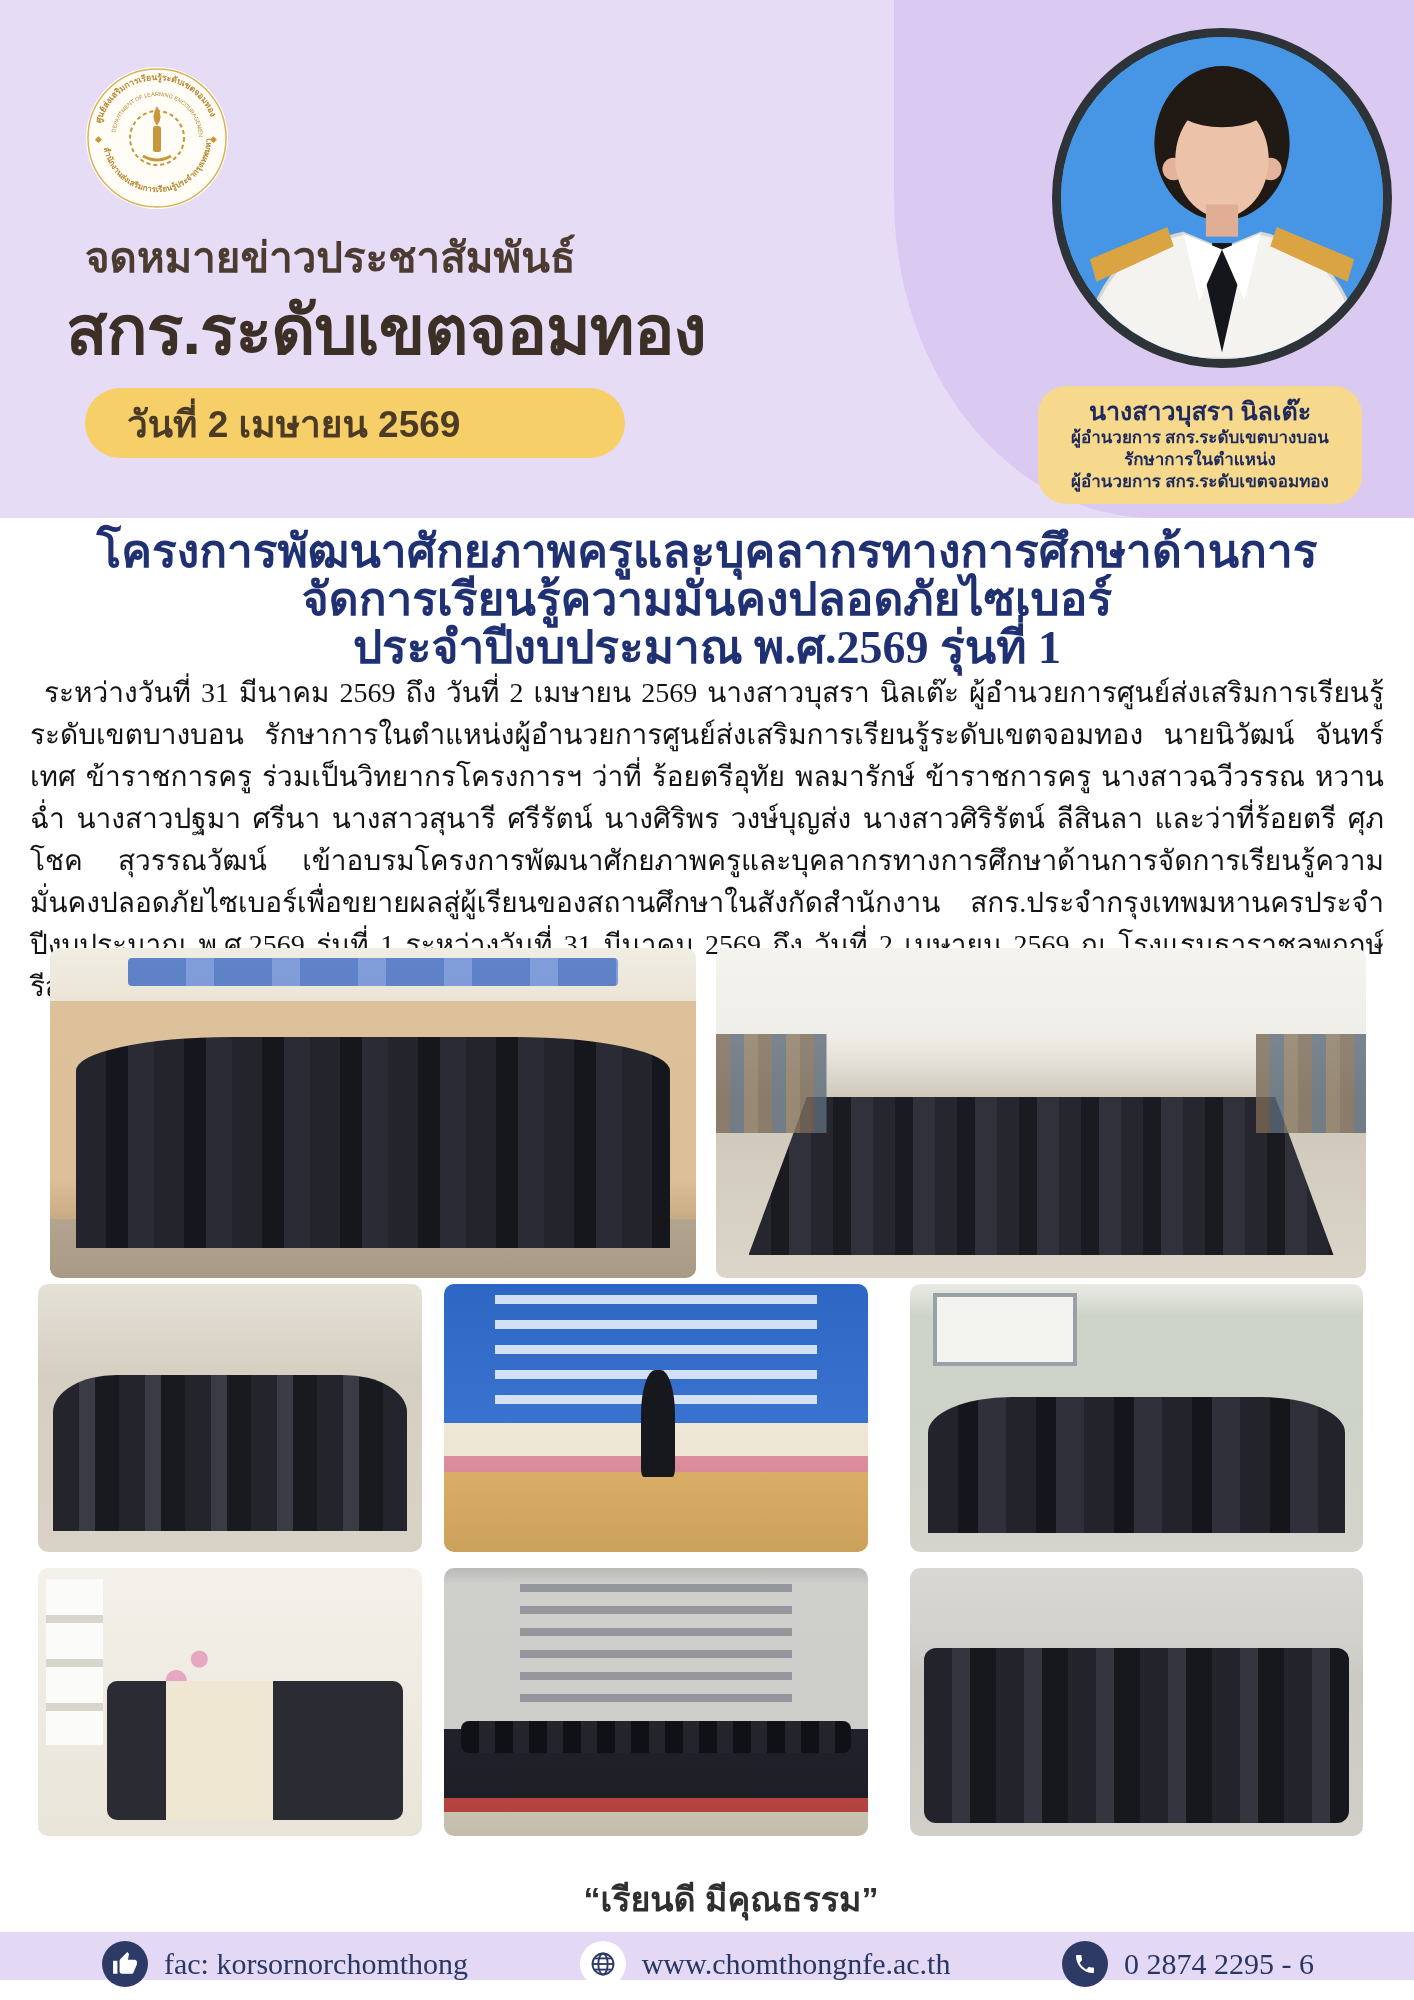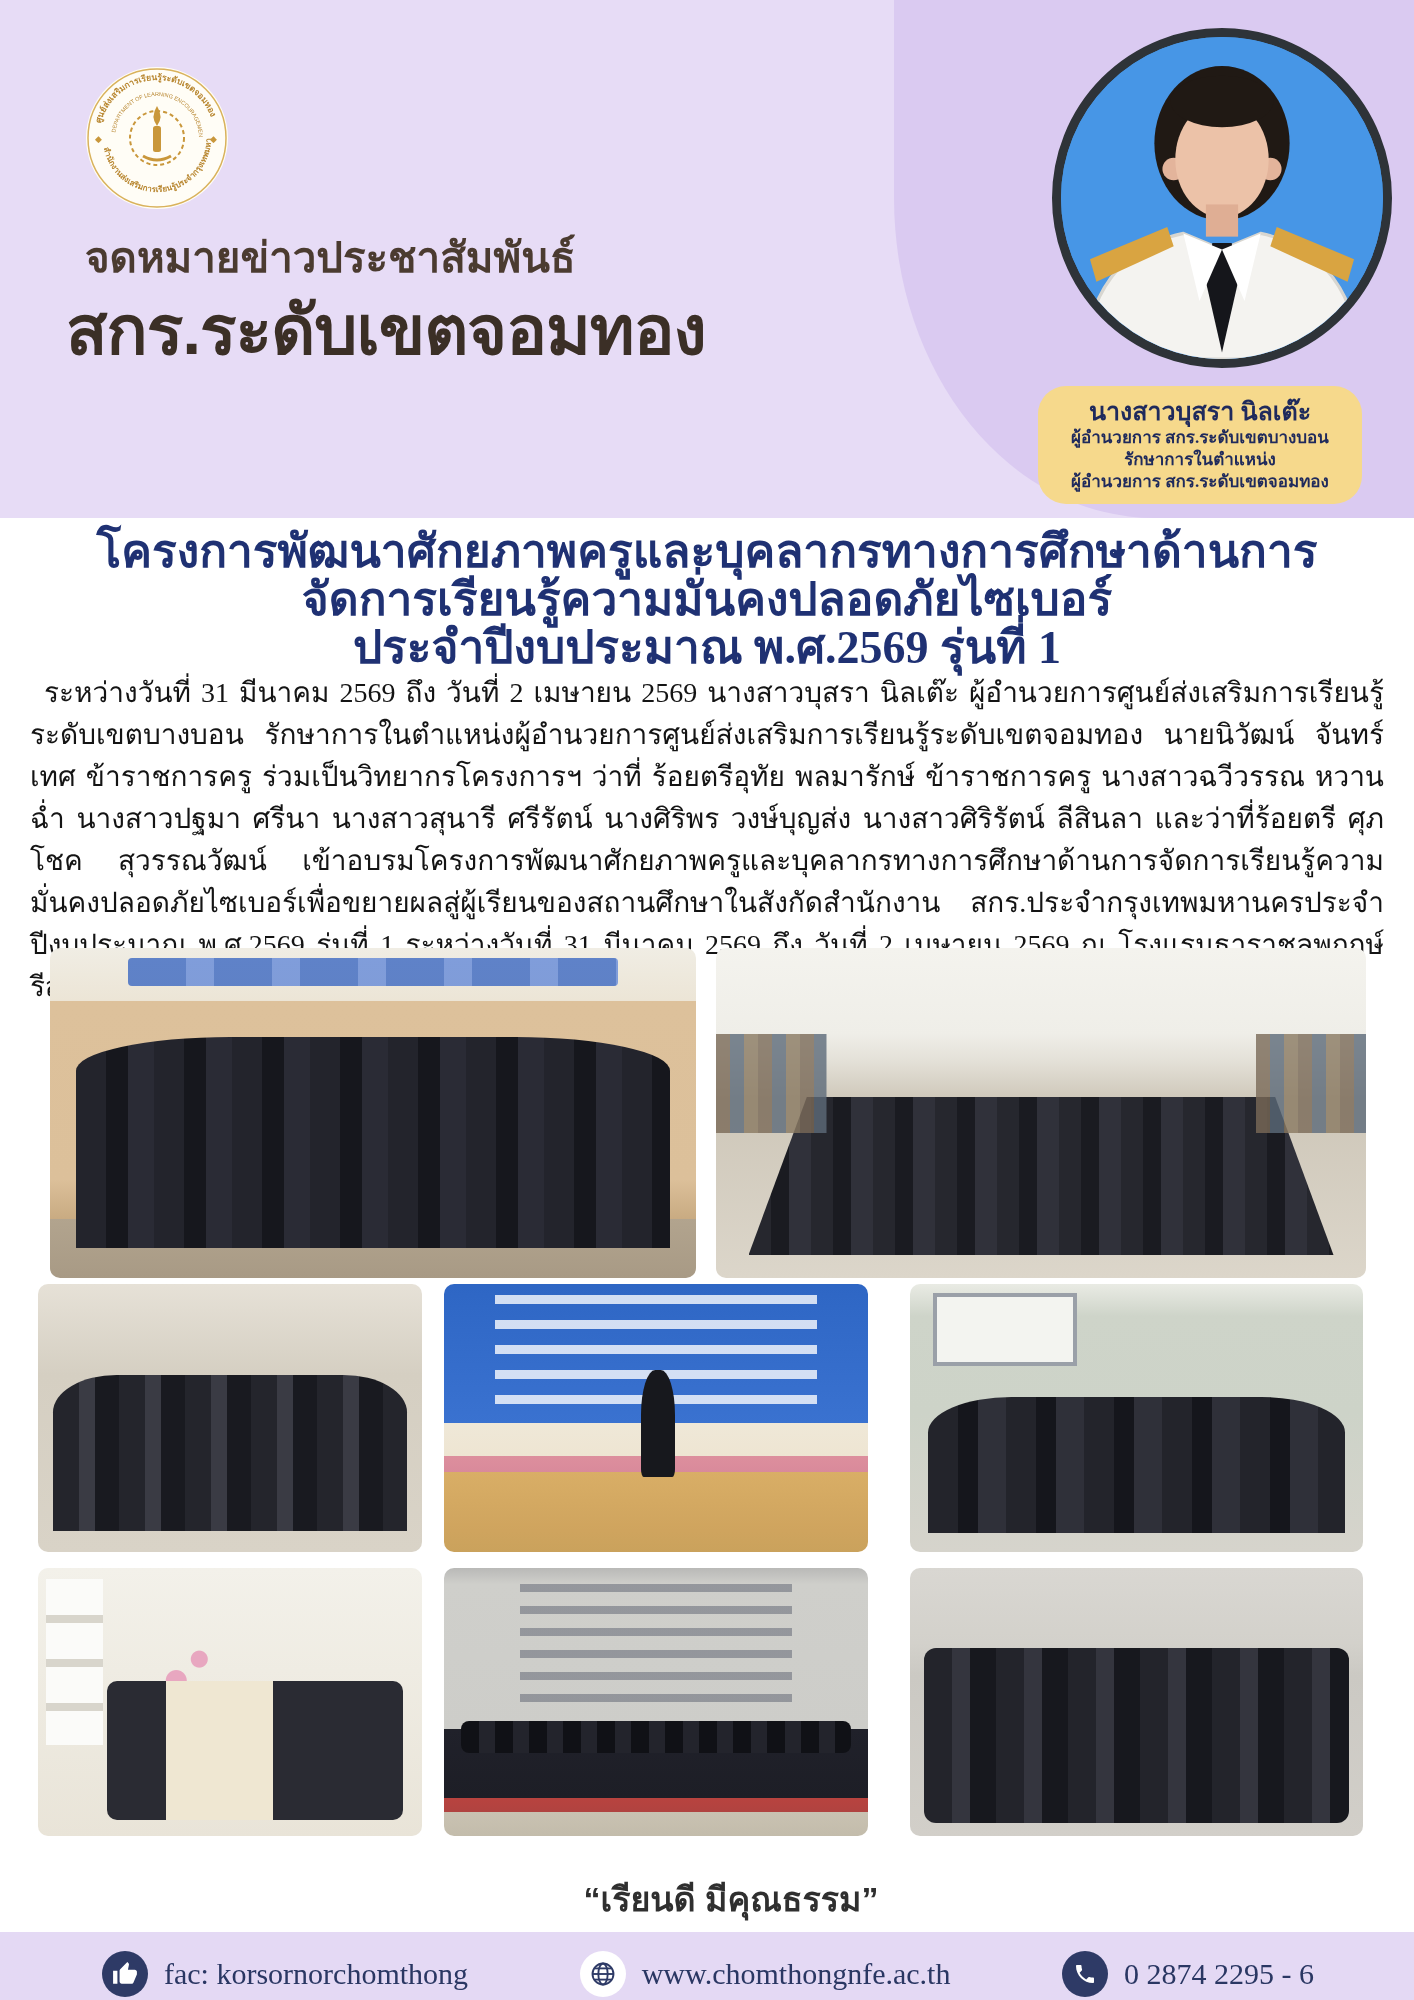--- a/index.html
+++ b/index.html
@@ -89,21 +89,21 @@
   .photo-g::after{content:"";position:absolute;left:4%;right:4%;top:57%;height:12%;border-radius:8px;
     background:repeating-linear-gradient(90deg,#101116 0 18px,#23242c 18px 34px);}
   .photo-h{left:910px;top:1568px;width:453px;height:268px;
     background:linear-gradient(180deg,#d9d7d2 0%,#d3d1cb 28%,#cbc9c3 40%,#d2cfc9 100%);}
   .photo-h::before{content:"";position:absolute;left:3%;right:3%;top:30%;bottom:5%;
     background:repeating-linear-gradient(90deg,#23242b 0 28px,#34353e 28px 46px,#17181e 46px 72px);
     border-radius:12px;}
 
   
   .quote{position:absolute;left:0;top:1872px;width:1414px;text-align:center;font-size:34px;font-weight:600;color:#2F2F2F;padding-left:24px;}
-  .footer{position:absolute;left:0;top:1932px;width:1414px;height:68px;background:#E4D9F4;
+  .footer{position:absolute;left:0;top:1932px;width:1414px;height:48px;background:#E4D9F4;
           display:flex;align-items:center;justify-content:space-between;box-sizing:border-box;padding:16px 100px 0 102px;gap:41px;}
   .footer-item{display:flex;align-items:center;gap:16px;}
   .icon-circle{width:46px;height:46px;border-radius:50%;display:flex;align-items:center;justify-content:center;flex:0 0 auto;}
   .icon-navy{background:#2E3A66;}
   .icon-white{background:#ffffff;}
   .footer-text{font-family:"Liberation Serif","DejaVu Serif",serif;font-size:30px;color:#2A3763;}
 </style>
 </head>
 <body>
 
@@ -135,20 +135,23 @@
       <text x="10" y="76" font-size="9" fill="#C9973B">◆</text>
       <text x="125" y="76" font-size="9" fill="#C9973B">◆</text>
       <path d="M72,40 q7,11 0,20 q-7,-9 0,-20 Z" fill="#C9973B"></path>
       <rect x="68" y="60" width="8" height="26" rx="2.5" fill="#C9973B"></rect>
       <path d="M58,90 q14,8 28,0" stroke="#C9973B" stroke-width="3" fill="none"></path>
     </svg>
   </div>
 
   <div class="newsletter-label">จดหมายข่าวประชาสัมพันธ์</div>
   <div class="org-title">สกร.ระดับเขตจอมทอง</div>
+  <div class="date-pill">
+    <span>วันที่ 2 เมษายน 2569</span>
+  </div>
 
   <div class="portrait">
     <svg viewBox="0 0 100 100">
       <rect width="100" height="100" fill="#4796E6"></rect>
       <ellipse cx="50" cy="33" rx="21" ry="24" fill="#201914"></ellipse>
       <circle cx="35" cy="41" r="3.5" fill="#E3B49B"></circle>
       <circle cx="65" cy="41" r="3.5" fill="#E3B49B"></circle>
       <ellipse cx="50" cy="38" rx="14.5" ry="18" fill="#ECC2A8"></ellipse>
       <ellipse cx="50" cy="20" rx="16" ry="8" fill="#201914"></ellipse>
       <rect x="45" y="52" width="10" height="10" fill="#DFAE94"></rect>

